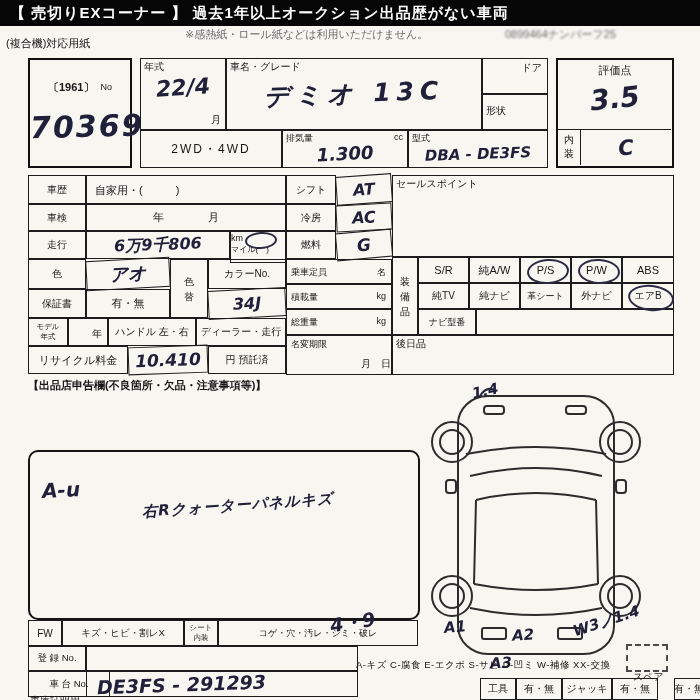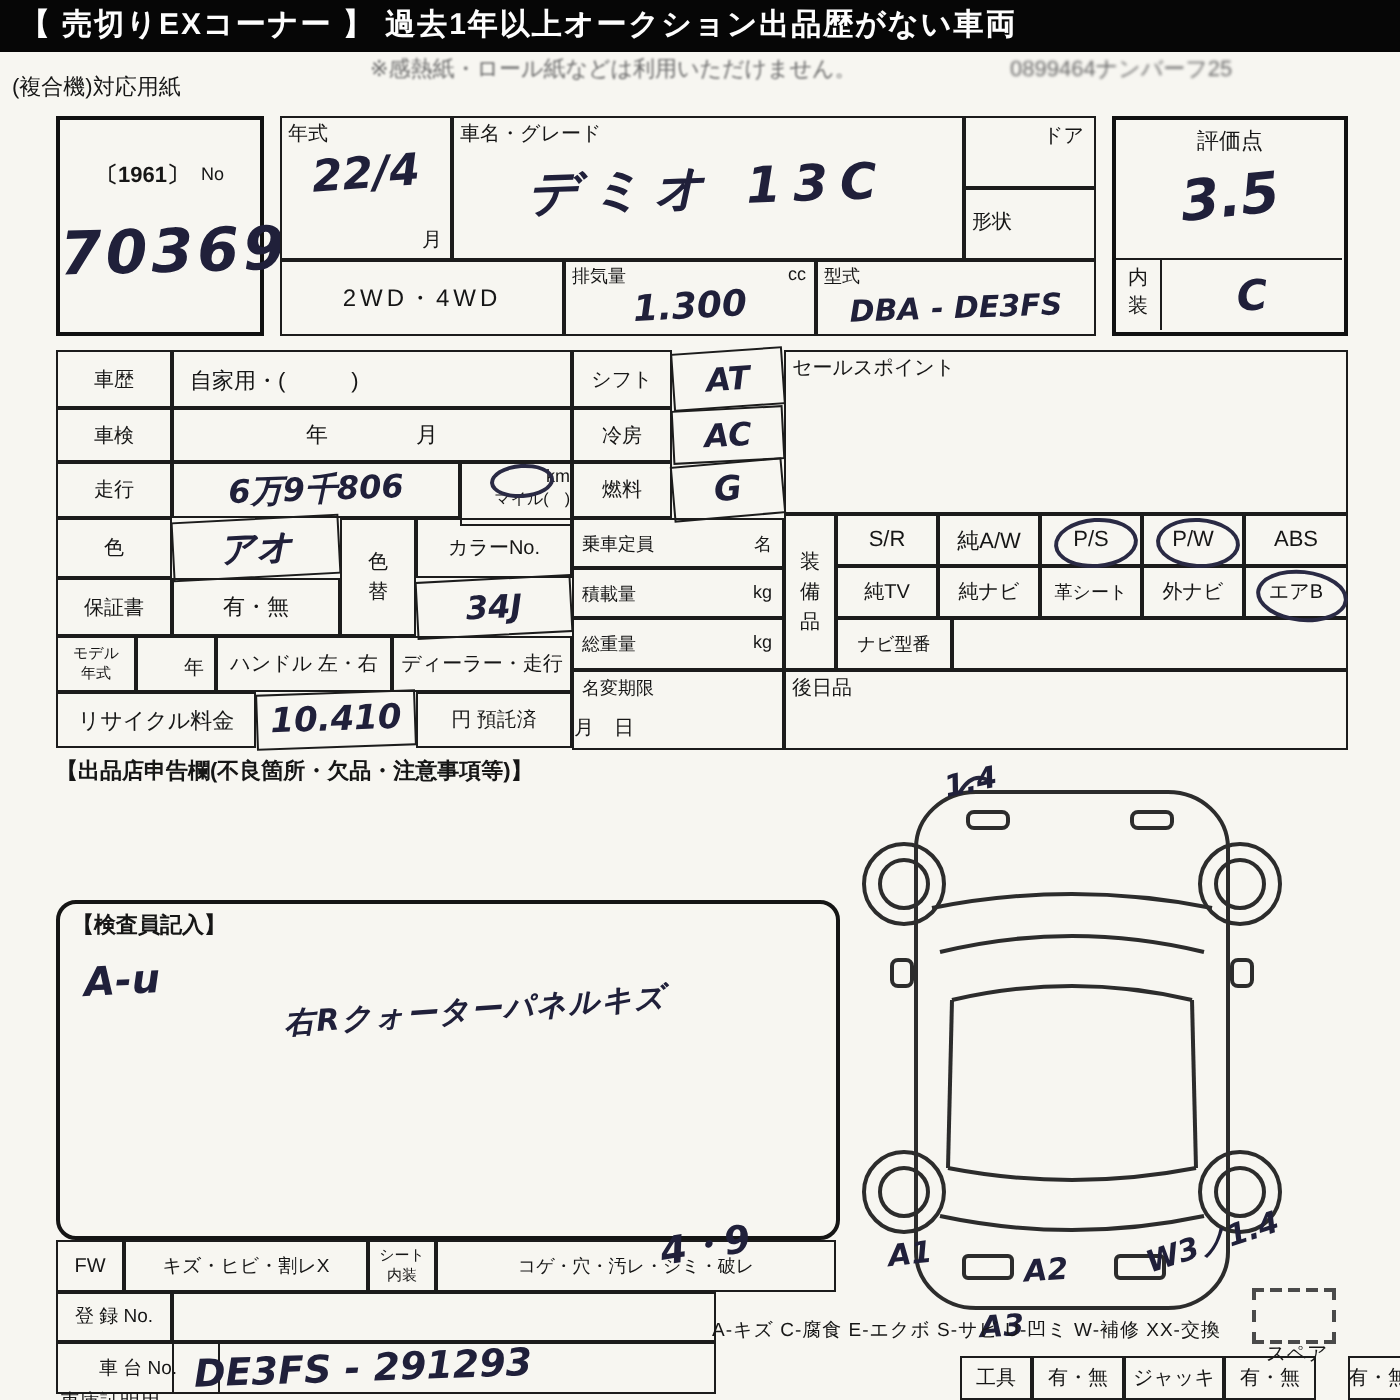--- a/index.html
+++ b/index.html
@@ -86,21 +86,21 @@
   <div class="abs b ctr lbl" style="left:28px;top:175px;width:58px;height:29px;">車歴</div>
   <div class="abs b" style="left:86px;top:175px;width:200px;height:29px;font-size:11px;padding:7px 8px;">自家用・(　　　)</div>
 
   <div class="abs b ctr lbl" style="left:28px;top:204px;width:58px;height:27px;">車検</div>
   <div class="abs b ctr" style="left:86px;top:204px;width:200px;height:27px;font-size:11px;">年　　　　月</div>
 
   <div class="abs b ctr lbl" style="left:28px;top:231px;width:58px;height:28px;">走行</div>
   <div class="abs b" style="left:86px;top:231px;width:144px;height:28px;">
     <div class="hand" style="font-size:16px;text-align:center;margin-top:3px;transform:rotate(-2deg);">6万9千806</div>
   </div>
-  <div class="abs b" style="left:230px;top:231px;width:56px;height:32px;text-align:right;">
+  <div class="abs b" style="left:230px;top:231px;width:56px;height:32px;text-align:left;">
     <div style="font-size:9px;line-height:1.2;margin-top:1px;">km</div>
     <div style="font-size:8px;">マイル(　)</div>
     <div class="hoop" style="left:14px;top:0px;width:28px;height:13px;transform:rotate(-4deg);"></div>
   </div>
 
   <div class="abs b ctr lbl" style="left:28px;top:259px;width:58px;height:30px;">色</div>
   <div class="abs b ctr hand" style="left:86px;top:259px;width:84px;height:30px;font-size:18px;transform:rotate(-3deg);">アオ</div>
   <div class="abs b ctr pre" style="left:170px;top:259px;width:38px;height:59px;font-size:10px;line-height:1.5;">色
 替</div>
   <div class="abs b ctr lbl" style="left:208px;top:259px;width:78px;height:30px;">カラーNo.</div>
@@ -135,21 +135,21 @@
   <div class="abs b" style="left:286px;top:284px;width:106px;height:25px;">
     <span class="abs" style="left:4px;top:6px;font-size:9px;">積載量</span>
     <span class="abs" style="right:5px;top:6px;font-size:9px;">kg</span>
   </div>
   <div class="abs b" style="left:286px;top:309px;width:106px;height:26px;">
     <span class="abs" style="left:4px;top:6px;font-size:9px;">総重量</span>
     <span class="abs" style="right:5px;top:6px;font-size:9px;">kg</span>
   </div>
   <div class="abs b" style="left:286px;top:335px;width:106px;height:40px;">
     <div style="font-size:9px;padding:2px 4px;">名変期限</div>
-    <div style="font-size:10px;text-align:left;margin-top:4px;">月　日</div>
+    <div style="font-size:10px;text-align:right;margin-top:4px;">月　日</div>
   </div>
 
   <div class="abs b" style="left:392px;top:175px;width:282px;height:82px;">
     <div class="lbl pad">セールスポイント</div>
   </div>
 
   <div class="abs b ctr pre" style="left:392px;top:257px;width:26px;height:78px;font-size:10px;line-height:1.5;">装
 備
 品</div>
 
@@ -170,21 +170,20 @@
 
   <div class="hoop" style="left:527px;top:259px;width:38px;height:21px;transform:rotate(-4deg);"></div>
   <div class="hoop" style="left:578px;top:259px;width:38px;height:21px;transform:rotate(3deg);"></div>
   <div class="hoop" style="left:628px;top:285px;width:42px;height:22px;transform:rotate(6deg);"></div>
 
   <div class="abs b" style="left:392px;top:335px;width:282px;height:40px;">
     <div class="lbl pad">後日品</div>
   </div>
 
   <div class="abs" style="left:28px;top:450px;width:392px;height:170px;border:2px solid #151515;border-radius:10px;">
-    <div style="font-size:11px;font-weight:bold;padding:3px 6px;">【検査員記入】</div>
     <div class="hand" style="position:absolute;left:12px;top:26px;font-size:20px;transform:rotate(-3deg);">A-u</div>
     <div class="hand" style="position:absolute;left:112px;top:44px;font-size:15px;transform:rotate(-4deg);letter-spacing:1px;">右Rクォーターパネルキズ</div>
   </div>
 
   <svg class="abs" style="left:418px;top:380px;" width="256" height="300" viewBox="0 0 256 300">
     <rect class="ln" x="40" y="16" width="156" height="258" rx="30" ry="28"></rect>
     <path class="ln" d="M48,74 Q118,60 188,74"></path>
     <path class="ln" d="M52,96 Q118,80 184,96"></path>
     <path class="ln" d="M58,120 Q118,106 178,120"></path>
     <path class="ln" d="M58,120 L56,204"></path>

